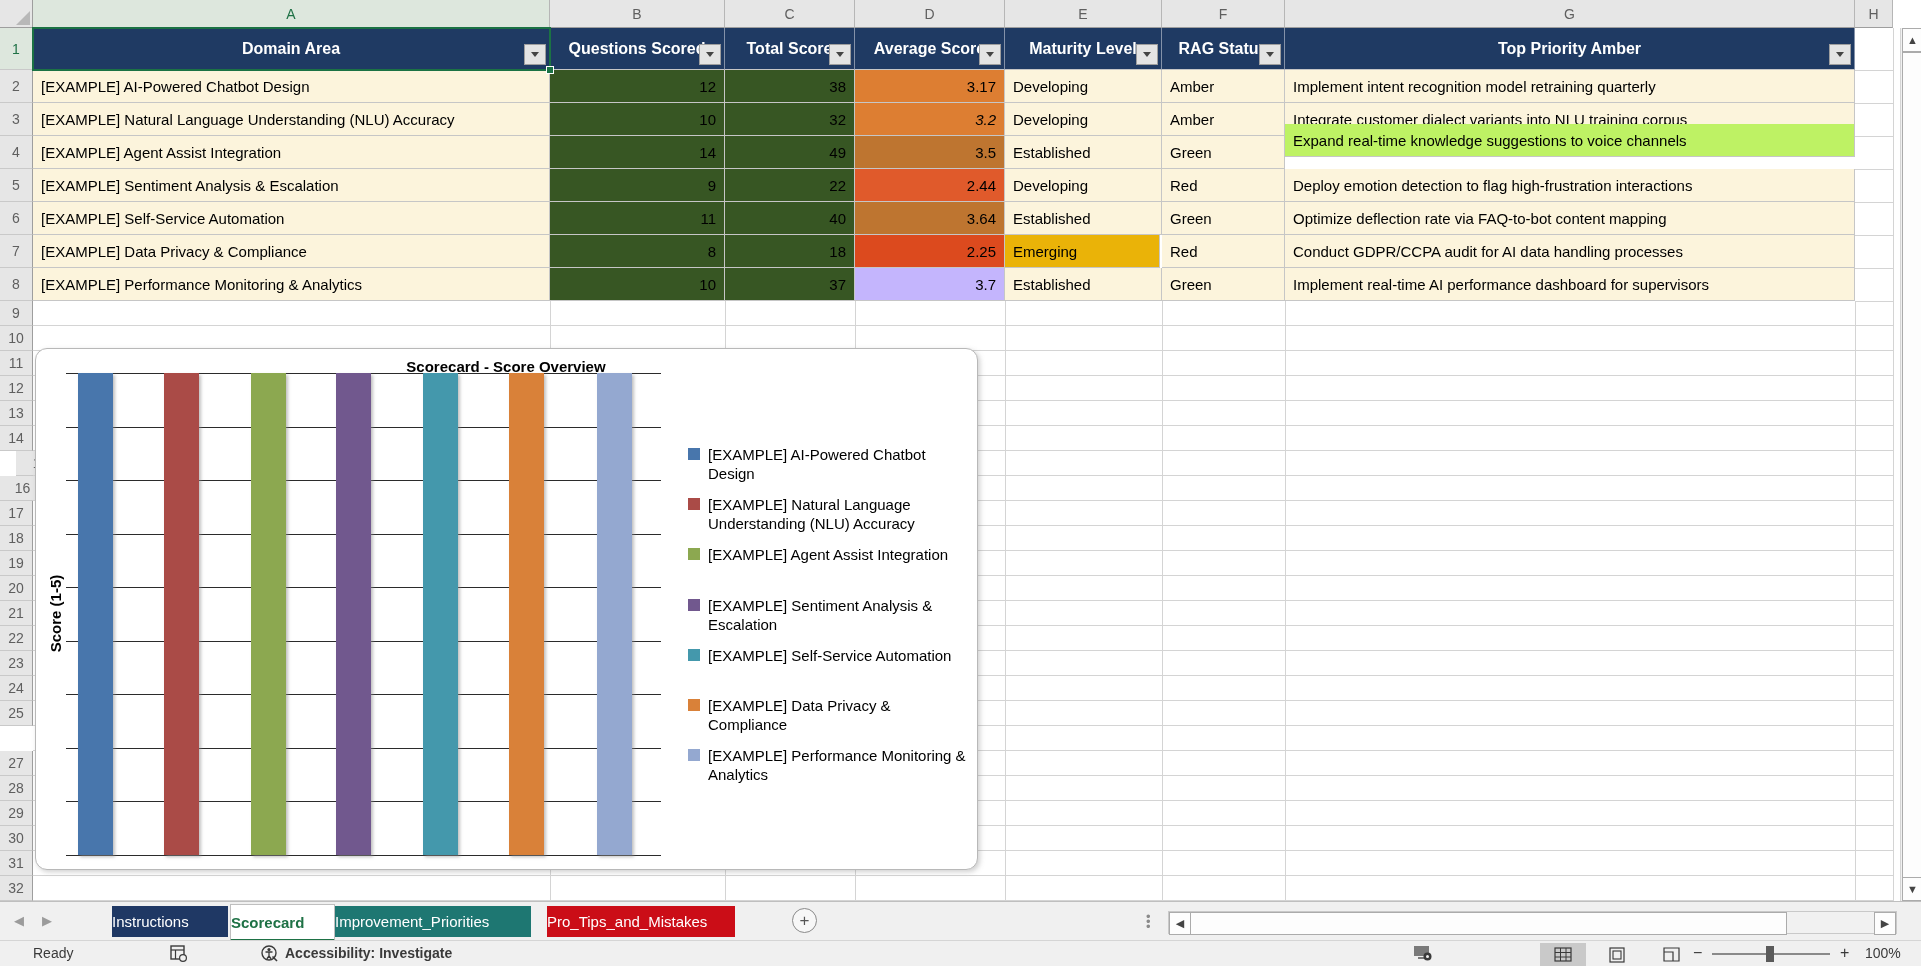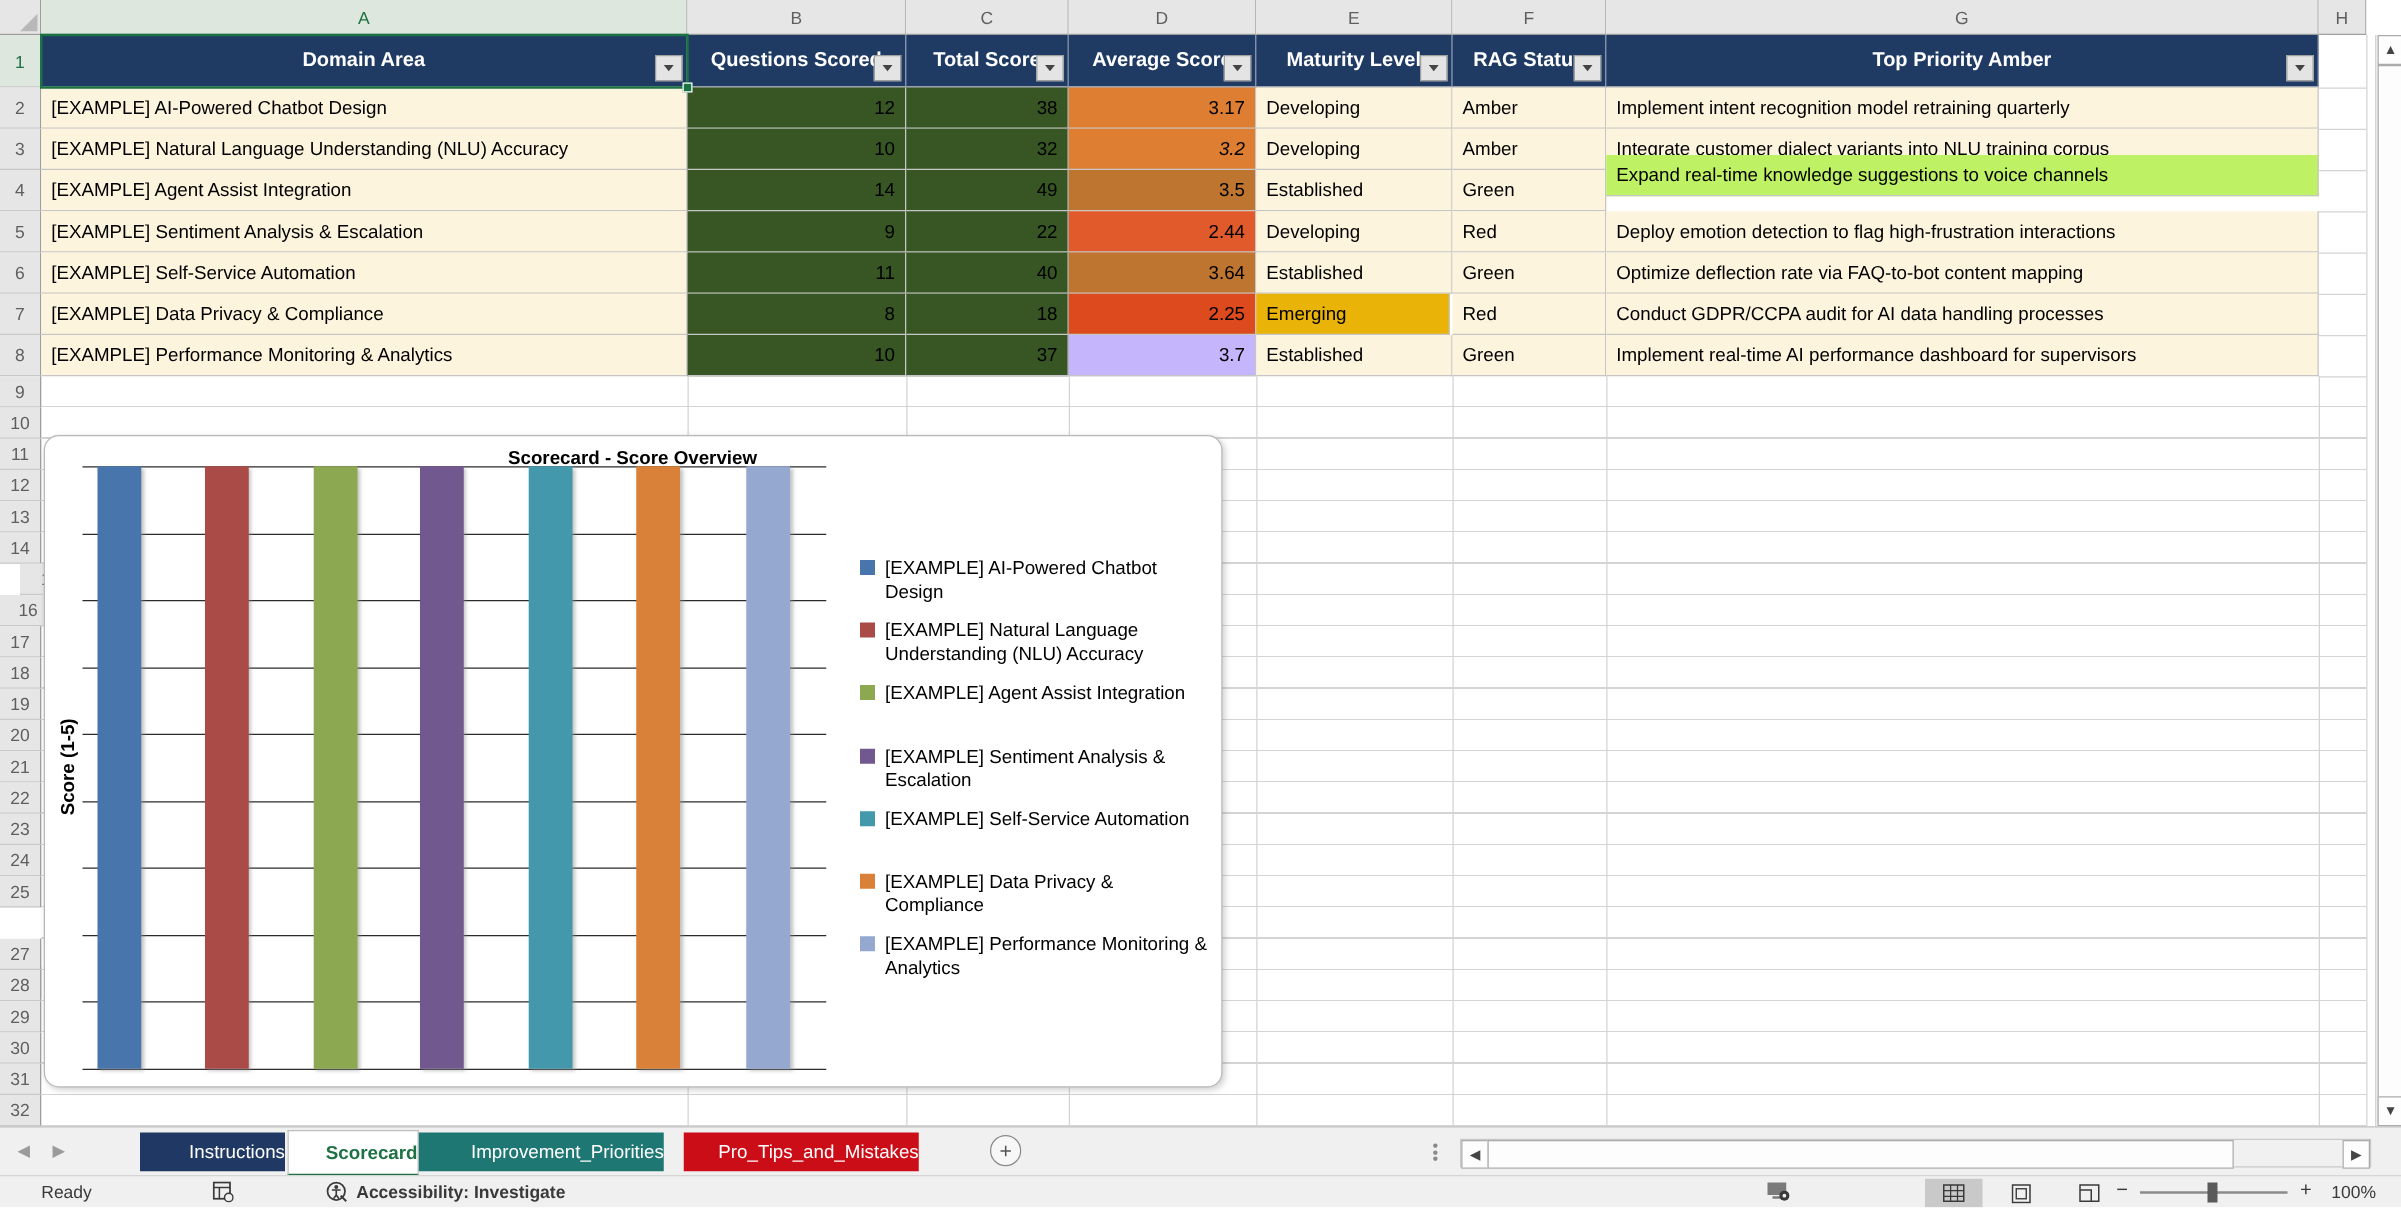--- a/index.html
+++ b/index.html
@@ -44,21 +44,21 @@
   .lg-item{position:absolute;display:flex;align-items:flex-start;font-size:15px;line-height:19px;color:#000;}
   .lg-sq{width:12px;height:12px;flex:0 0 12px;margin:3px 8px 0 0;}
   .lg-txt{white-space:normal;}
   
   .vscroll{background:#F1F1F1;border-left:1px solid #D5D5D5;}
   .sbtn{position:absolute;background:#FDFDFD;border:1px solid #ABABAB;display:flex;align-items:center;justify-content:center;
         color:#444;font-size:11px;}
   .sthumb{position:absolute;background:#FDFDFD;border:1px solid #ABABAB;}
   
   .tabbar{background:#F0F0F0;border-top:1px solid #BFBFBF;}
-  .sheettab{position:absolute;display:flex;align-items:center;justify-content:flex-end;
+  .sheettab{position:absolute;display:flex;align-items:center;justify-content:flex-start;
             font-size:15px;height:31px;top:4px;cursor:pointer;}
   .sheettab.active{background:#FFFFFF;color:#1E7145;font-weight:bold;border:1px solid #BFBFBF;
                    border-bottom:3px solid #1E7145;height:34px;top:2px;}
   .addsheet{position:absolute;width:23px;height:23px;border:1px solid #8A8A8A;border-radius:50%;
             display:flex;align-items:center;justify-content:center;color:#555;font-size:17px;background:#F7F7F7;}
   .tabnav{position:absolute;color:#9B9B9B;font-size:13px;top:11px;}
   .dots{position:absolute;color:#8A8A8A;font-size:13px;letter-spacing:0;line-height:5px;text-align:center;}
   
   .statusbar{background:#F0F0F0;border-top:1px solid #D5D5D5;color:#3A3A3A;font-size:14px;}
   .viewbtn{position:absolute;top:2px;width:46px;height:23px;display:flex;align-items:center;justify-content:center;}

